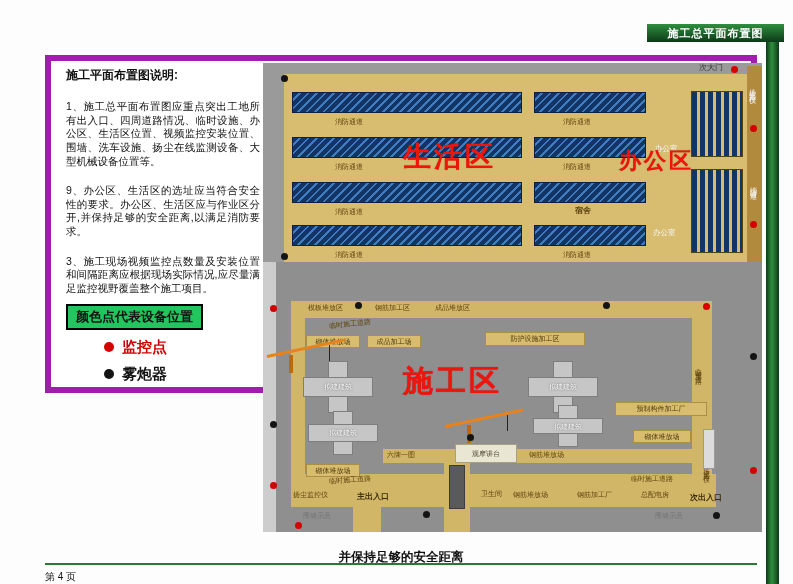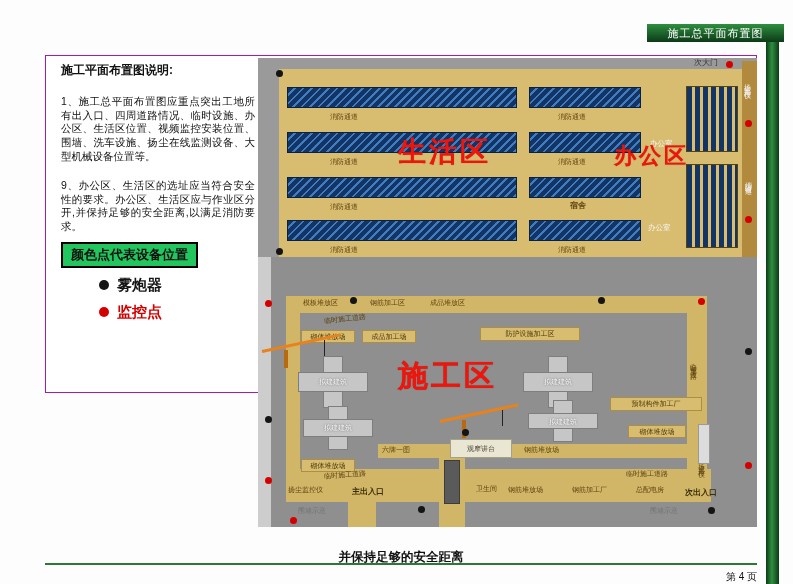--- a/index.html
+++ b/index.html
@@ -1,30 +1,30 @@
 <!DOCTYPE html>
 <html><head>
 <meta charset="utf-8">
 <style>
   html,body{margin:0;padding:0;background:#e8e8e8;font-family:"Liberation Sans",sans-serif;}
   .page{position:relative;width:793px;height:584px;background:#fdfdfd;overflow:hidden;margin:0 auto;}
   .abs{position:absolute;}
   
   .header-bar{position:absolute;left:647px;top:24px;width:137px;height:18px;
     background:linear-gradient(180deg,#2f8f3f,#0c3a18);display:flex;align-items:center;justify-content:center;
-    color:#fff;font-weight:normal;font-size:11px;letter-spacing:1px;}
+    color:#fff;font-weight:bold;font-size:11px;letter-spacing:1px;}
   .right-strip{position:absolute;left:766px;top:42px;width:13px;height:542px;
     background:linear-gradient(90deg,#0c3a18,#2f8f3f 45%,#0c3a18);}
-  .main-box{position:absolute;left:45px;top:55px;width:712px;height:338px;border:1px solid #a21caf;background:#fff;box-sizing:border-box;}
+  .main-box{position:absolute;left:45px;top:55px;width:712px;height:338px;border:6px solid #a21caf;background:#fff;box-sizing:border-box;}
   .caption{position:absolute;left:45px;top:549px;width:712px;text-align:center;font-size:12.5px;font-weight:bold;color:#111;}
   .footer-line{position:absolute;left:45px;top:563px;width:712px;height:2px;background:#2a7a35;}
   .footer-bar{position:absolute;left:45px;top:565px;width:256px;height:17px;
     background:linear-gradient(180deg,#2f8f3f,#0c3a18);color:#fff;font-weight:bold;font-size:11px;
     display:flex;align-items:center;justify-content:center;letter-spacing:0.5px;}
-  .page-number{position:absolute;left:45px;top:570px;width:712px;text-align:right;font-size:10px;color:#111;}
+  .page-number{position:absolute;left:45px;top:570px;width:712px;text-align:left;font-size:10px;color:#111;}
   
   .notes{position:absolute;left:15px;top:6px;width:194px;color:#111;}
   .notes-title{font-size:12px;font-weight:bold;margin-bottom:3px;}
   .note{font-size:10.5px;line-height:1.3;margin:16px 0 3px 0;text-align:justify;}
   
   .legend{margin-top:8px;}
   .legend-title{display:inline-block;border:2px solid #000;padding:2px 8px;font-size:13px;font-weight:bold;background:#22c55e;}
   .legend-item{display:flex;align-items:center;gap:8px;margin:8px 0 0 38px;}
   .ldot{display:inline-block;width:10px;height:10px;border-radius:50%;}
   .llabel{font-size:15px;font-weight:bold;}
@@ -61,29 +61,30 @@
     <span>施工总平面布置图</span>
   </div>
   <div class="right-strip"></div>
 
   <div class="main-box">
 
     <div class="notes">
       <div class="notes-title">施工平面布置图说明:</div>
       <p class="note">1、施工总平面布置图应重点突出工地所有出入口、四周道路情况、临时设施、办公区、生活区位置、视频监控安装位置、围墙、洗车设施、扬尘在线监测设备、大型机械设备位置等。</p>
       <p class="note">9、办公区、生活区的选址应当符合安全性的要求。办公区、生活区应与作业区分开,并保持足够的安全距离,以满足消防要求。</p>
+      <p class="note">3、施工现场视频监控点数量及安装位置和间隔距离应根据现场实际情况,应尽量满足监控视野覆盖整个施工项目。</p>
       <div class="legend">
         <div class="legend-title">颜色点代表设备位置</div>
         <div class="legend-item">
+          <span class="ldot" style="background: rgb(212, 0, 0);"></span>
+          <span class="llabel llabel-red">监控点</span>
+        </div>
+        <div class="legend-item">
           <span class="ldot" style="background: rgb(20, 20, 20);"></span>
           <span class="llabel llabel-dark">雾炮器</span>
-        </div>
-        <div class="legend-item">
-          <span class="ldot" style="background: rgb(212, 0, 0);"></span>
-          <span class="llabel llabel-red">监控点</span>
         </div>
       </div>
     </div>
 
     <div class="plan">
 
       <div class="abs" style="left:21px;top:11px;width:465px;height:188px;background:#d8bc70;"></div>
       <div class="abs" style="left:484px;top:3px;width:15px;height:197px;background:#b28a3e;"></div>
 
       <div class="bld" style="left:29px;top:29px;width:230px;height:21px;"></div>

